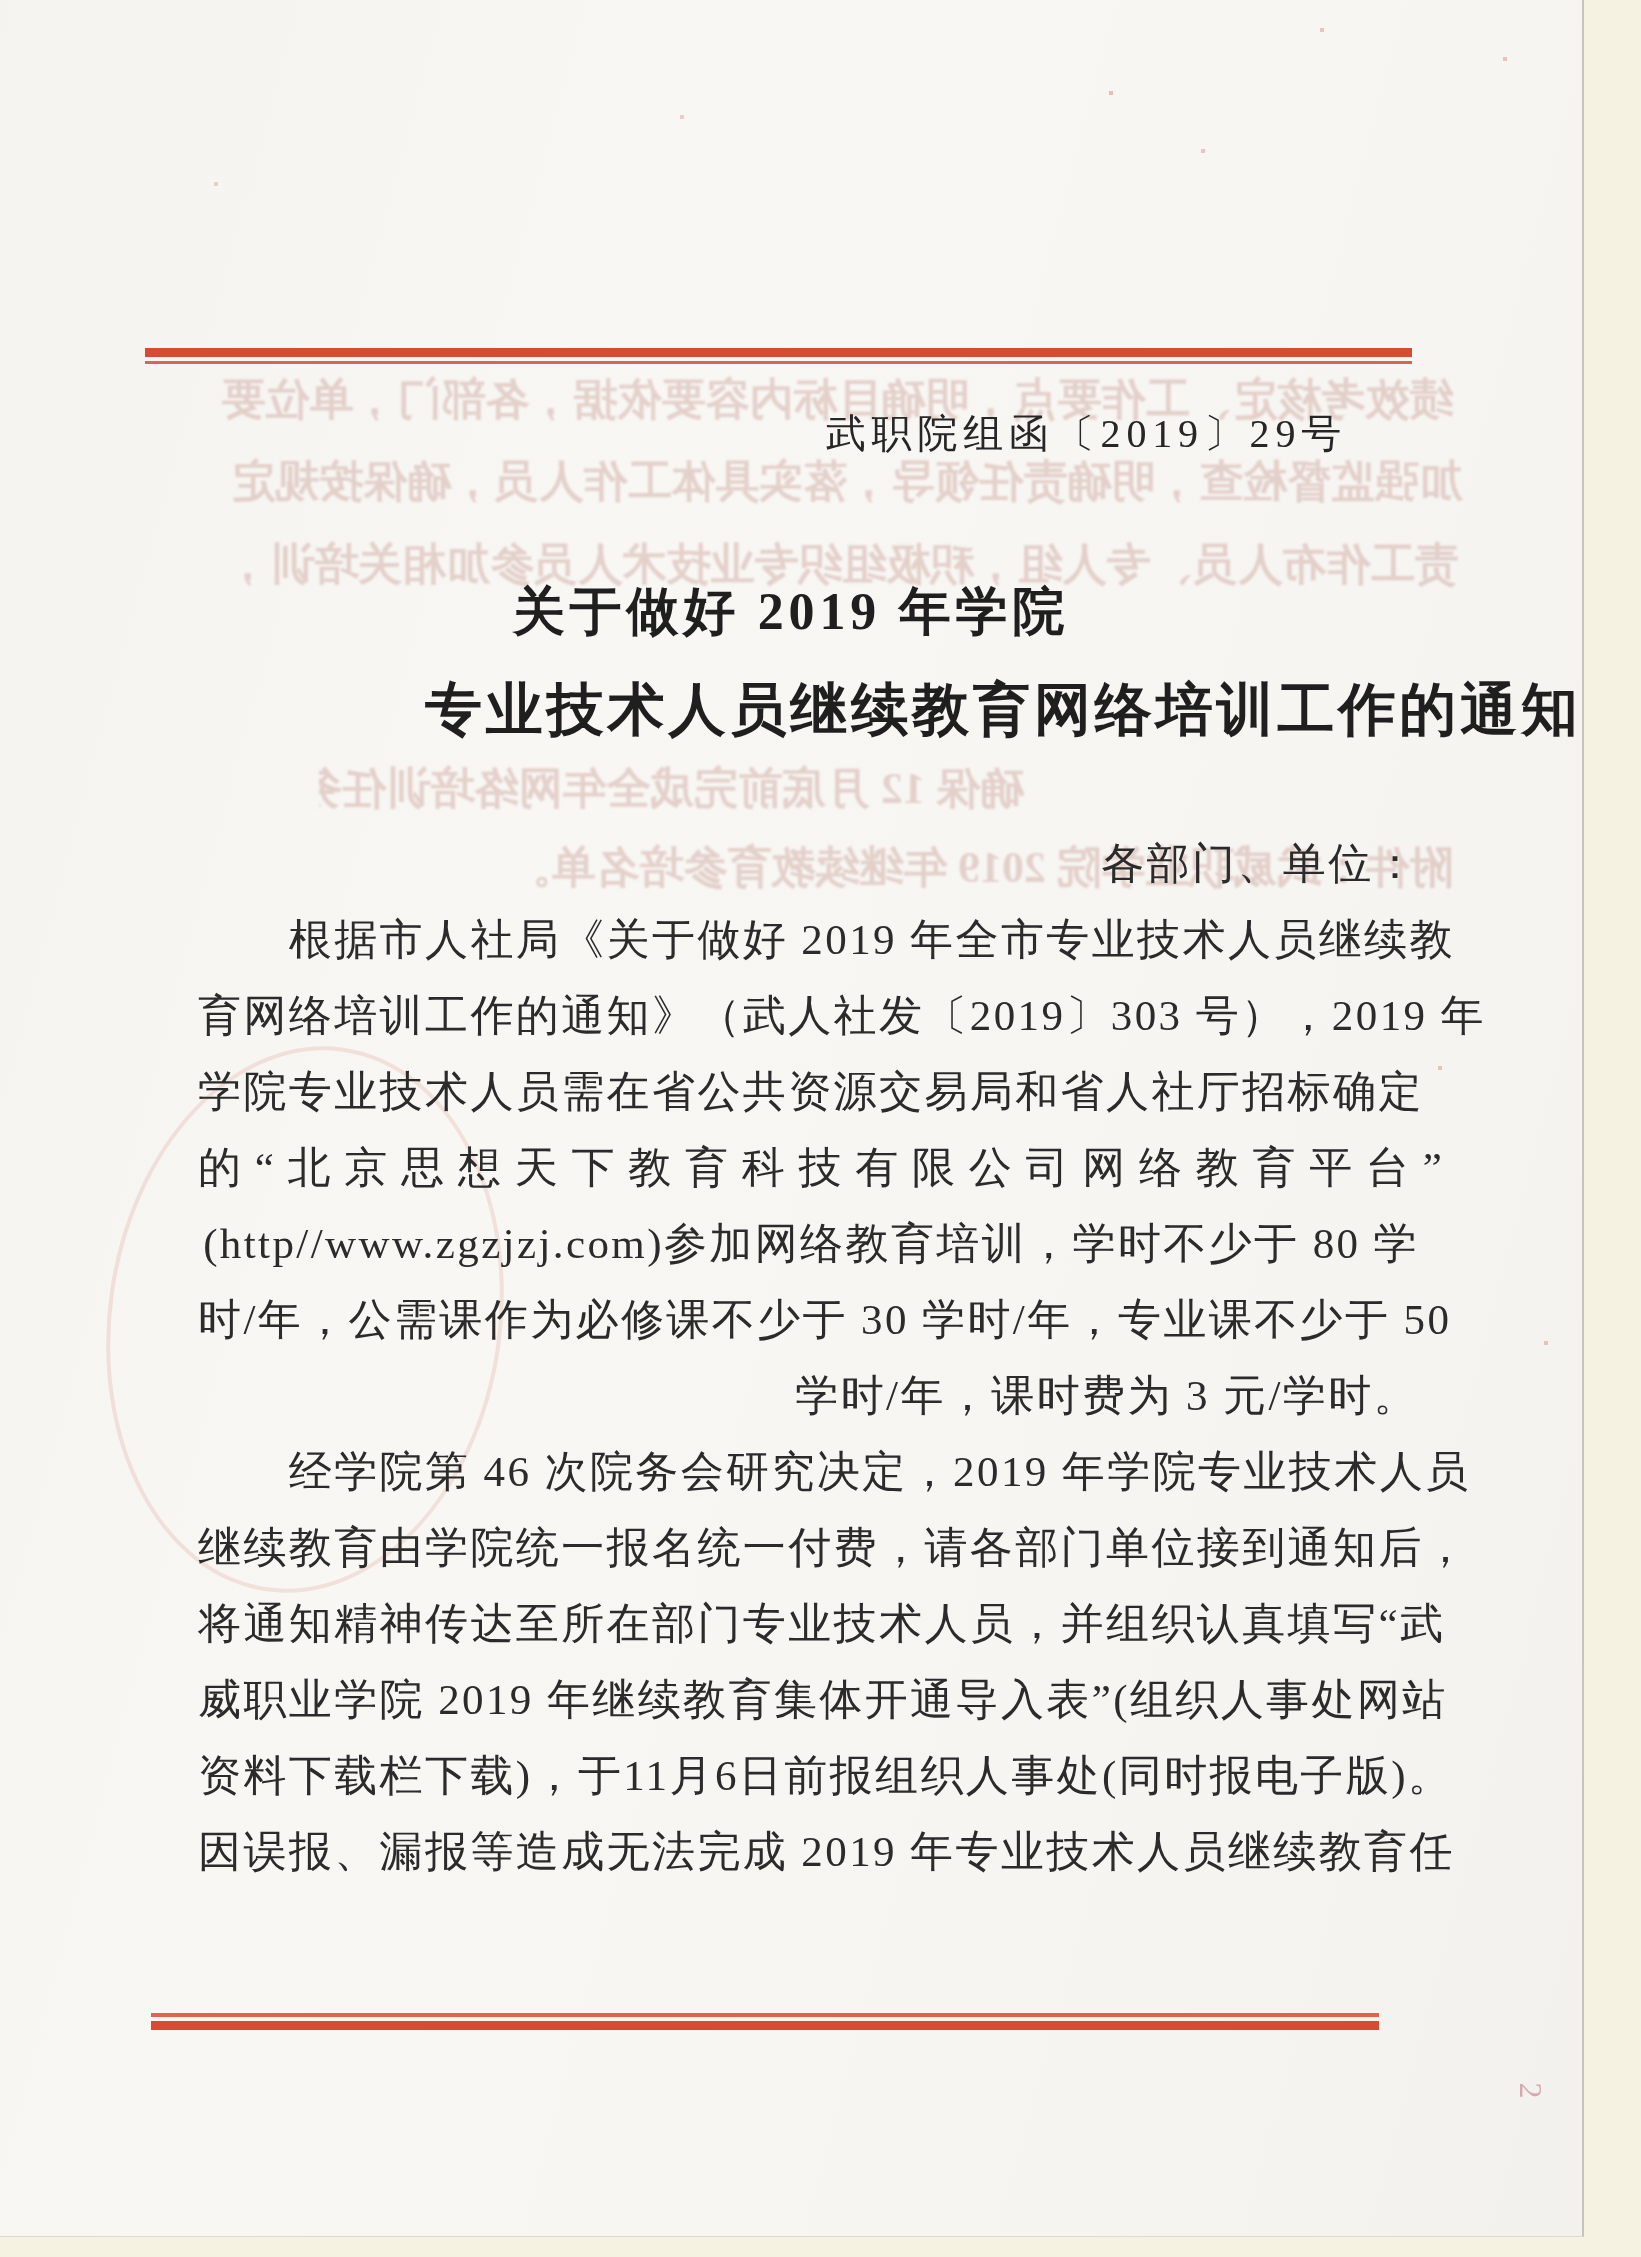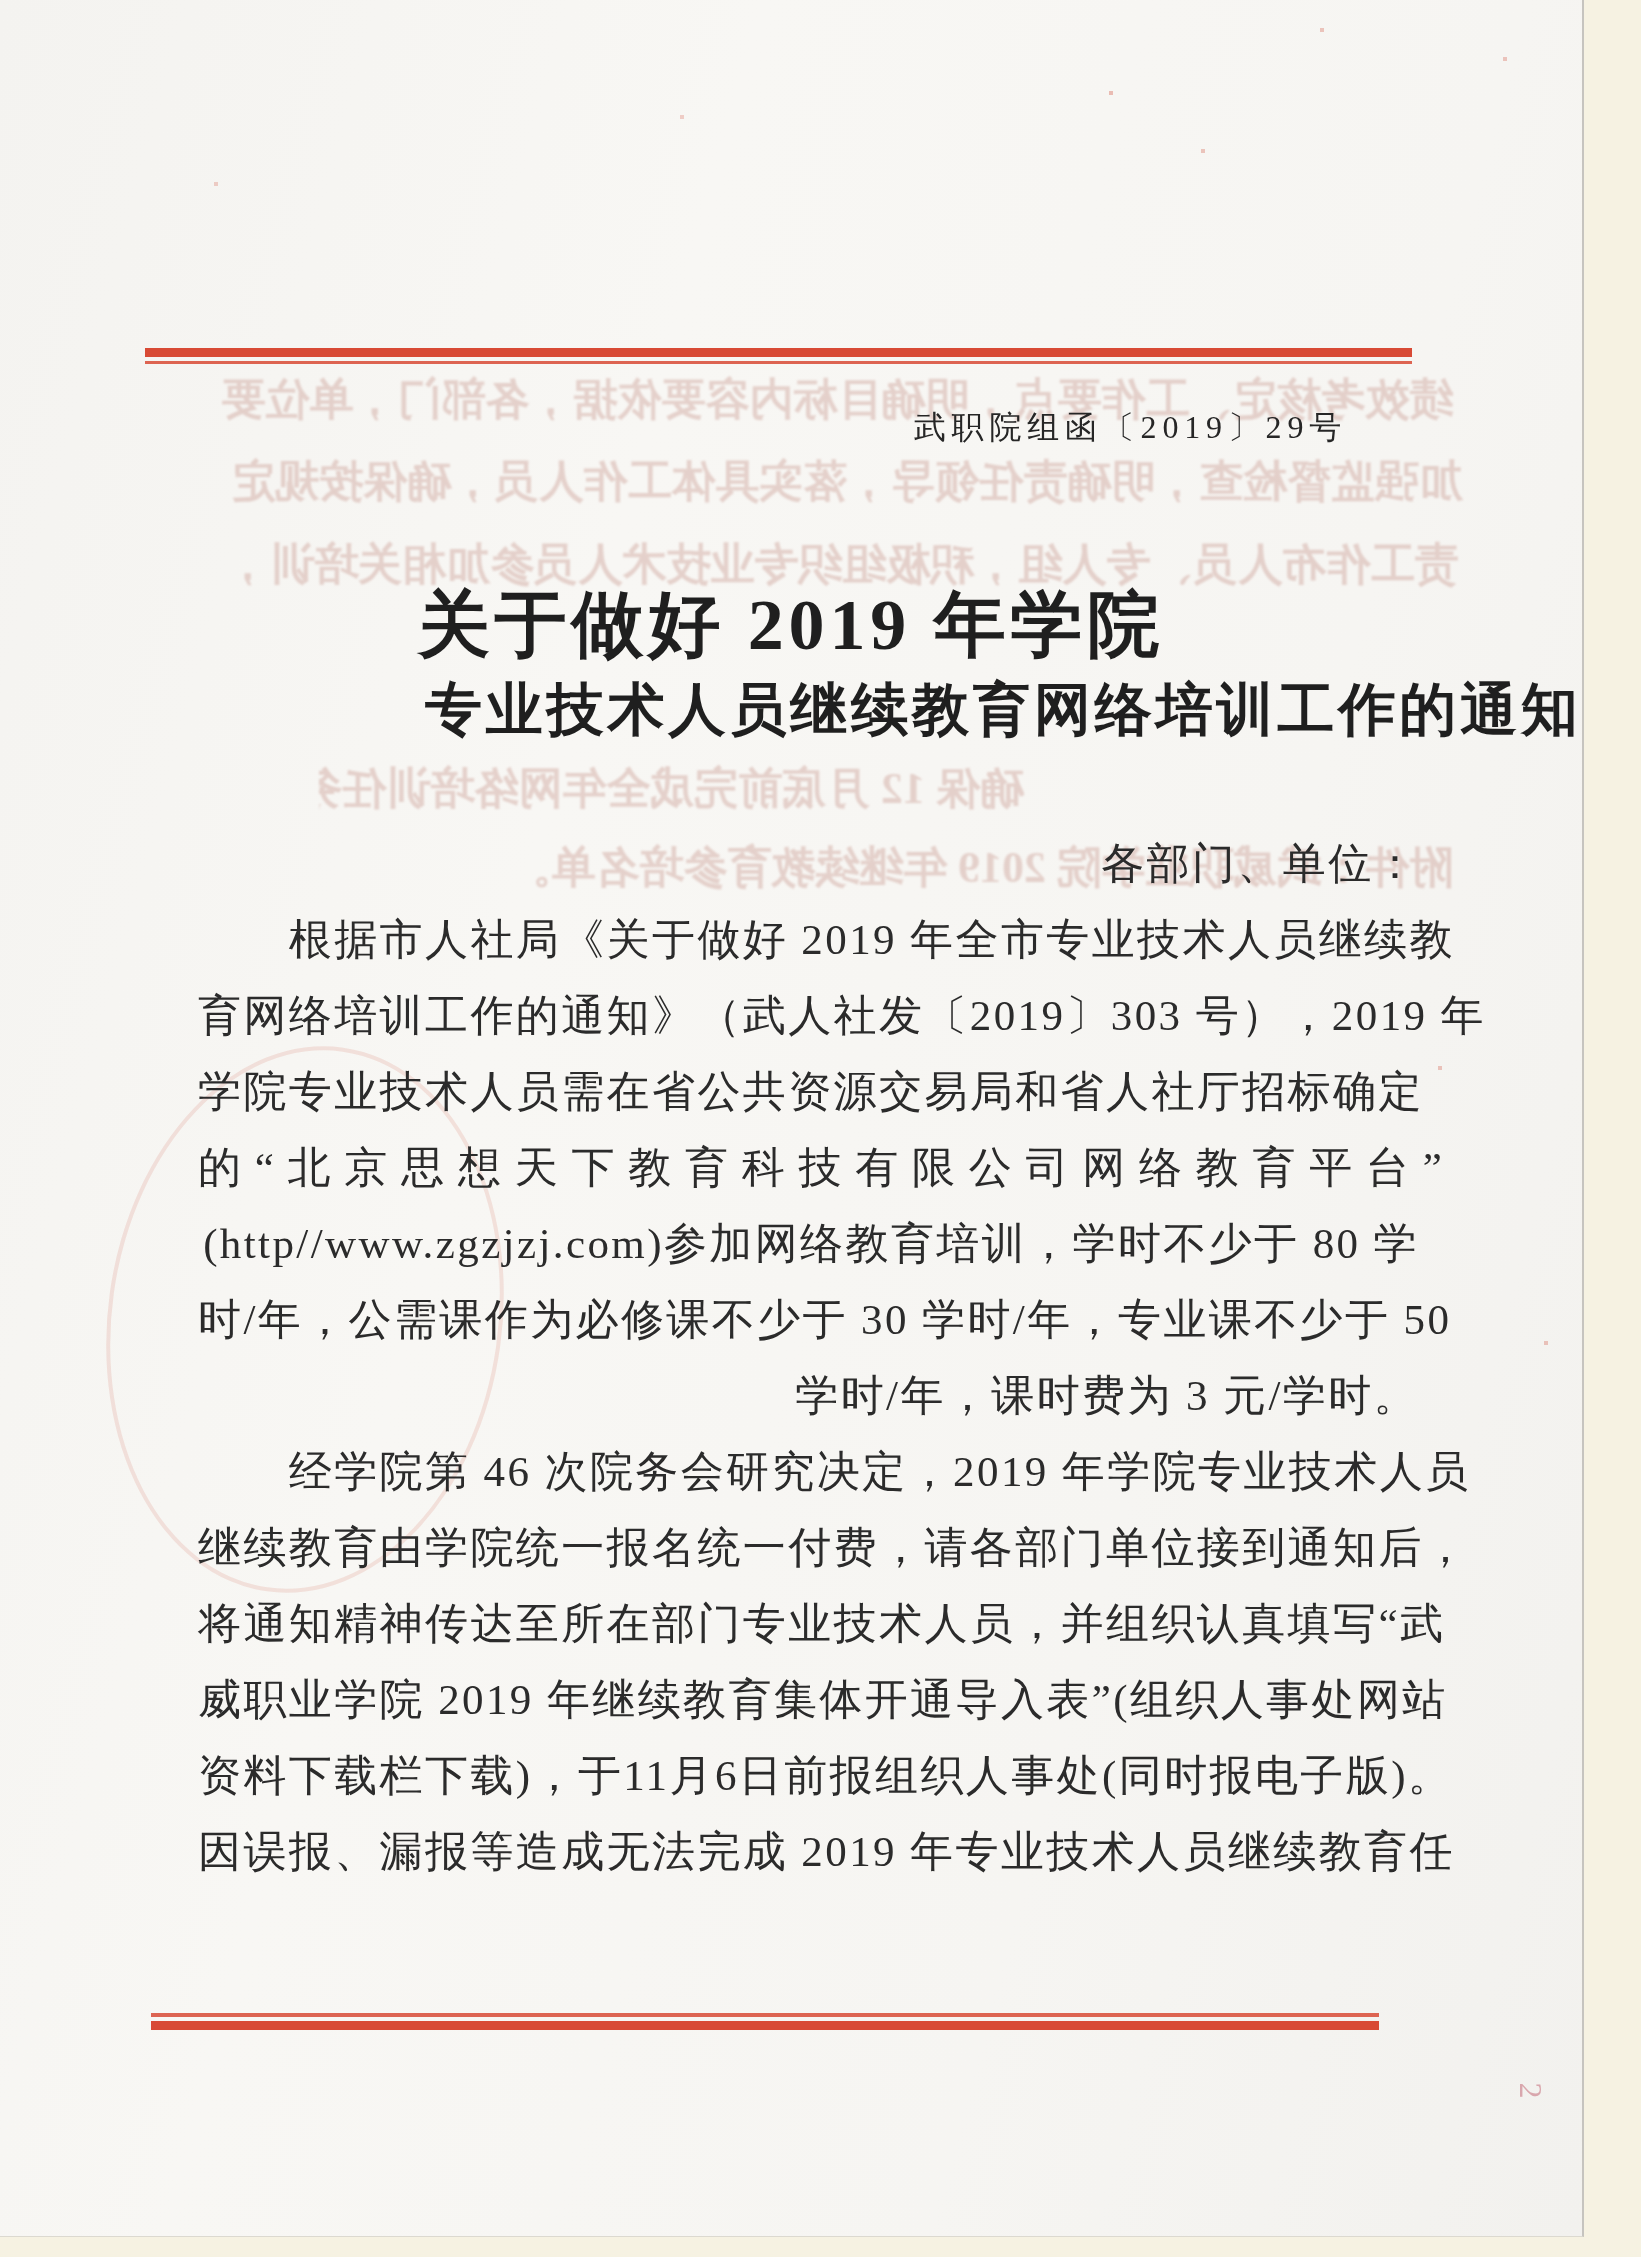--- a/index.html
+++ b/index.html
@@ -25,29 +25,29 @@
   }
   .rule{position:absolute;background:#d84a35;}
   .rule-head-thick{left:145px;top:348px;width:1267px;height:8.7px;}
   .rule-head-thin {left:145px;top:361px;width:1267px;height:2.9px;opacity:.85;}
   .rule-foot-thin {left:151px;top:2013px;width:1228px;height:3.9px;opacity:.85;}
   .rule-foot-thick{left:151px;top:2021px;width:1228px;height:8.7px;}
   
   .doc-number{
     position:absolute;left:0;top:406px;width:1347px;
     text-align:right;
-    font-size:32px;color:#262626;
+    font-size:40px;color:#262626;
     letter-spacing:5.8px;white-space:nowrap;
   }
   
   .notice-title{
     position:absolute;left:0;width:1582px;text-align:center;
     font-weight:bold;color:#1f1f1f;white-space:nowrap;
   }
-  .title-1{top:577px;font-size:72px;letter-spacing:4.8px;}
+  .title-1{top:577px;font-size:52px;letter-spacing:4.8px;}
   .title-2{top:672px;font-size:57px;letter-spacing:3.9px;text-align:right;}
   
   .body-text{
     position:absolute;left:198px;top:826px;width:1221px;
     font-size:43px;color:#2b2b2b;text-align:right;
   }
   .body-line{
     height:76px;line-height:76px;
     letter-spacing:2.4px;white-space:nowrap;
   }

